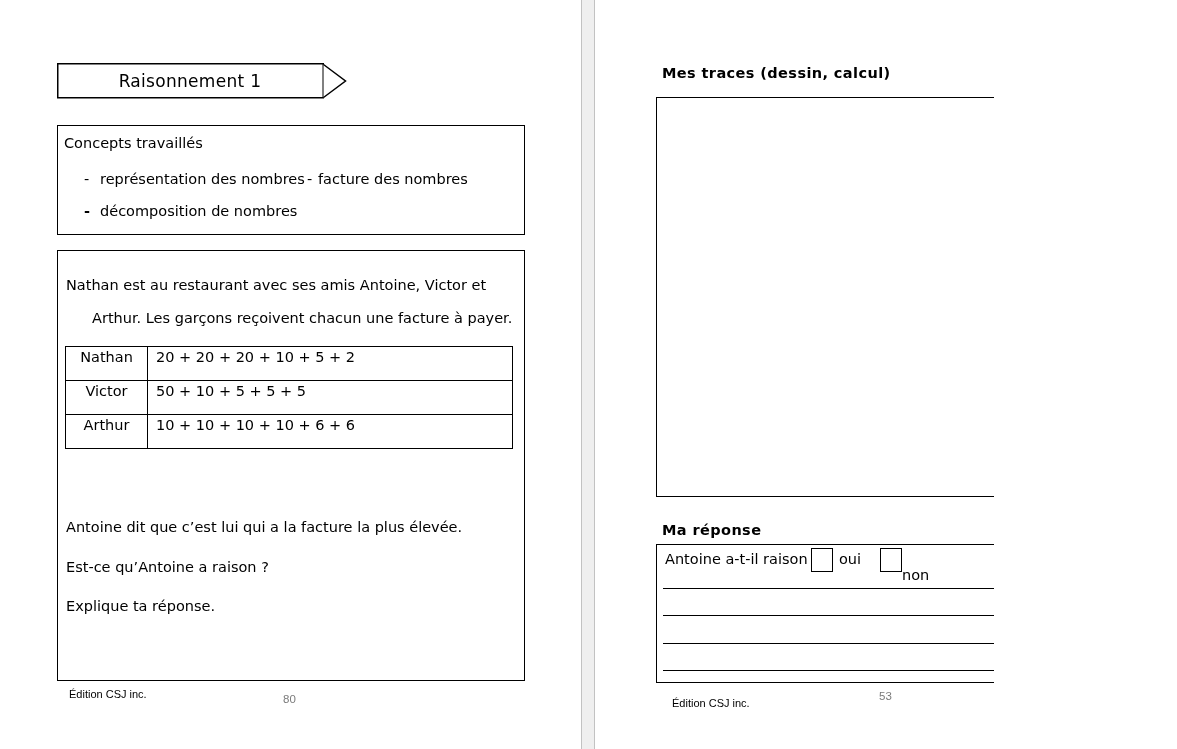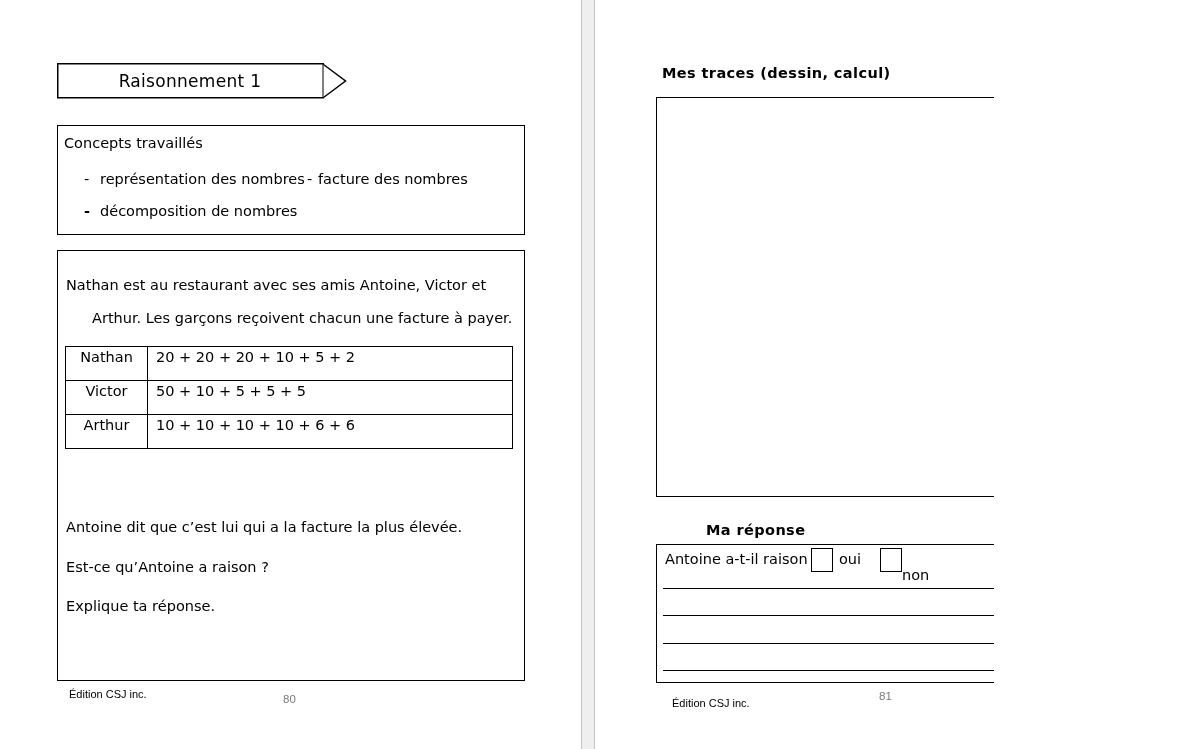--- a/index.html
+++ b/index.html
@@ -43,21 +43,21 @@
   .fact-table{
     left:65px;top:346px;width:448px;border-collapse:collapse;
     font-size:14.5px;table-layout:fixed;
   }
   .fact-table td{border:1px solid #000;height:31px;vertical-align:top;padding:2px 0 0 0;}
   .fact-table td.name{width:81px;text-align:center;margin-top:24px;}
   .fact-table td.expr{padding-left:8px;}
   
   .bold-label{font-weight:bold;font-size:14.5px;letter-spacing:.4px;white-space:nowrap;}
   .traces-label{left:662px;top:65px;}
-  .response-label{left:662px;top:522px;margin-left:44px;}
+  .response-label{left:662px;top:522px;}
   .resp-question{left:665px;top:551px;}
   
   .checkbox{width:20px;height:22px;border:1.5px solid #000;background:#fff;}
   .cb-oui{left:811px;top:548px;}
   .cb-non{left:880px;top:548px;}
   .opt-oui{left:839px;top:551px;}
   .opt-non{left:902px;top:551px;margin-top:16px;}
   .answer-line{left:663px;width:445px;height:0;border-top:1.5px solid #000;}
   .line1{top:588px;} .line2{top:615px;} .line3{top:643px;} .line4{top:670px;}
   
@@ -136,16 +136,16 @@
     <div class="abs t15 opt-oui">oui</div>
     <div class="abs checkbox cb-non"></div>
     <div class="abs t15 opt-non">non</div>
 
     <div class="abs answer-line line1"></div>
     <div class="abs answer-line line2"></div>
     <div class="abs answer-line line3"></div>
     <div class="abs answer-line line4"></div>
 
     <div class="abs footer-text ed-right">Édition CSJ inc.</div>
-    <div class="abs page-num num-right">81</div>
+    <div class="abs page-num num-right">53</div>
   </div>
 
 </div>
 
 </body></html>

